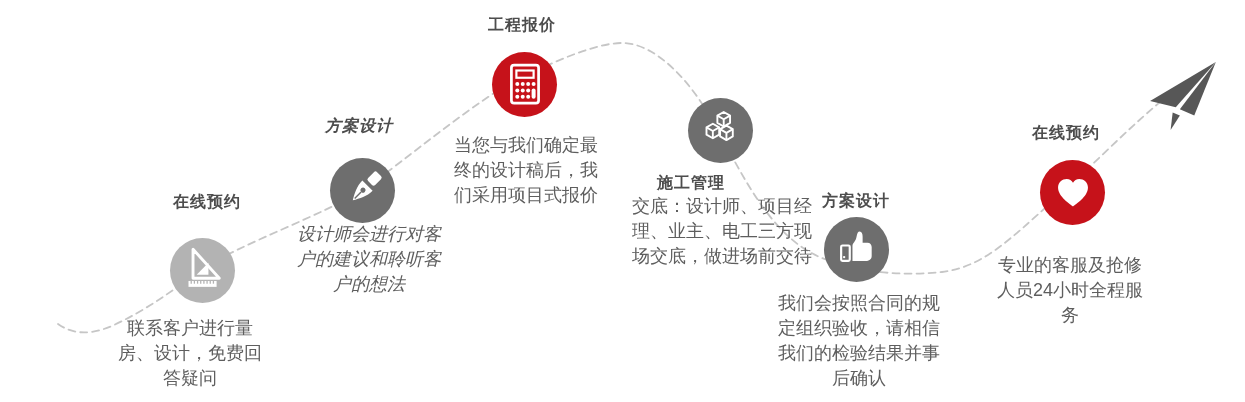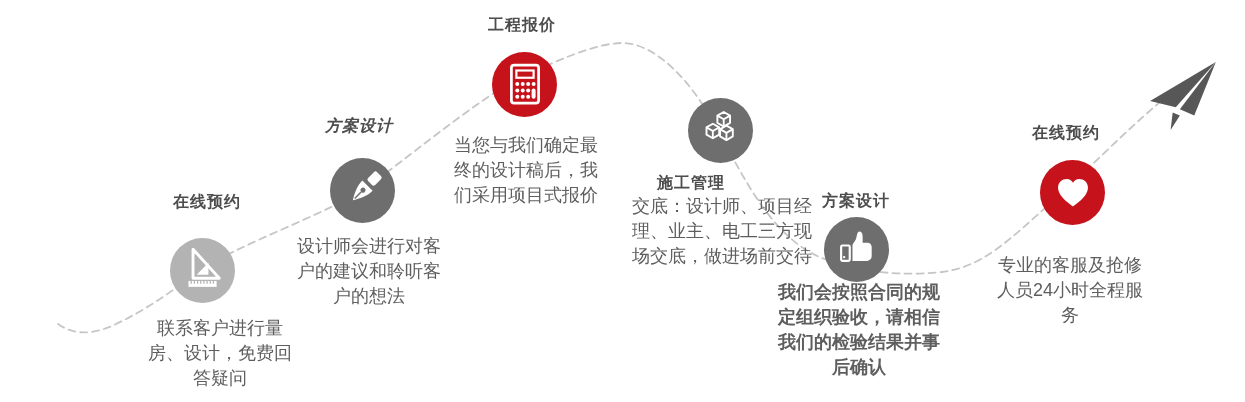--- a/index.html
+++ b/index.html
@@ -99,40 +99,40 @@
             <line x1="26" y1="43" x2="26" y2="46"></line>
               <line x1="29.5" y1="43" x2="29.5" y2="46"></line>
             <line x1="33" y1="43" x2="33" y2="46"></line>
               <line x1="36.5" y1="43" x2="36.5" y2="46"></line>
             <line x1="40" y1="43" x2="40" y2="46"></line>
               <line x1="43.5" y1="43" x2="43.5" y2="46"></line>
           </g>
         </svg>
       </span>
     </div>
-    <div class="step-desc" style="left:120px; top:316px;">联系客户进行量
+    <div class="step-desc" style="left:90px; top:316px;">联系客户进行量
 房、设计，免费回
 答疑问</div>
   </div>
 
   <div class="step">
     <div class="step-title" style="left:289px; top:116px;font-style:italic;">方案设计</div>
     <div class="step-circle dark-gray" style="left:330px; top:158px;">
       <span>
         <svg viewBox="0 0 64 64">
           <g transform="translate(32,31) rotate(45)">
             <rect x="-5.5" y="-25" width="11" height="14" rx="2.5" fill="#ffffff"></rect>
             <path d="M-8 -7 L8 -7 C8 2 4 9 0 16 C-4 9 -8 2 -8 -7 Z" fill="#ffffff"></path>
             <circle cx="0" cy="0" r="2.8" style="fill:var(--dark-gray)"></circle>
             <line x1="0" y1="3" x2="0" y2="13" style="stroke:var(--dark-gray)" stroke-width="1.6"></line>
           </g>
         </svg>
       </span>
     </div>
-    <div class="step-desc" style="left:269px; top:234px;">设计师会进行对客
+    <div class="step-desc" style="left:269px; top:222px;font-style:italic;">设计师会进行对客
 户的建议和聆听客
 户的想法</div>
   </div>
 
   <div class="step">
     <div class="step-title" style="left:452px; top:15px;">工程报价</div>
     <div class="step-circle red" style="left:492px; top:52px;">
       <span>
         <svg viewBox="0 0 64 64">
           <rect x="17" y="10" width="30" height="42" rx="3" fill="none" stroke="#ffffff" stroke-width="3"></rect>
@@ -189,21 +189,21 @@
     <div class="step-title" style="left:786px; top:191px;">方案设计</div>
     <div class="step-circle dark-gray" style="left:824px; top:217px;">
       <span>
         <svg viewBox="0 0 64 64">
           <rect x="14.5" y="27" width="9.5" height="17" rx="1.5" fill="none" stroke="#ffffff" stroke-width="2.4"></rect>
           <circle cx="17.8" cy="39.8" r="1.3" fill="#ffffff"></circle>
           <path d="M27 44 L27 27.5 C27 24.5 30.5 23 31.5 17.5 C32.2 13.5 33 11.5 35 11.5 C37.2 11.5 38.2 14 38.2 17 L38.2 24 L43.5 24 C46.5 24 48.2 26.2 48.2 28.8 L48.2 38.5 C48.2 42.3 45.2 44 41.5 44 Z" fill="#ffffff"></path>
         </svg>
       </span>
     </div>
-    <div class="step-desc" style="left:759px; top:280px;font-weight:bold;">我们会按照合同的规
+    <div class="step-desc" style="left:759px; top:291px;">我们会按照合同的规
 定组织验收，请相信
 我们的检验结果并事
 后确认</div>
   </div>
 
   <div class="step">
     <div class="step-title" style="left:996px; top:123px;">在线预约</div>
     <div class="step-circle red" style="left:1040px; top:160px;">
       <span>
         <svg viewBox="0 0 64 64">

